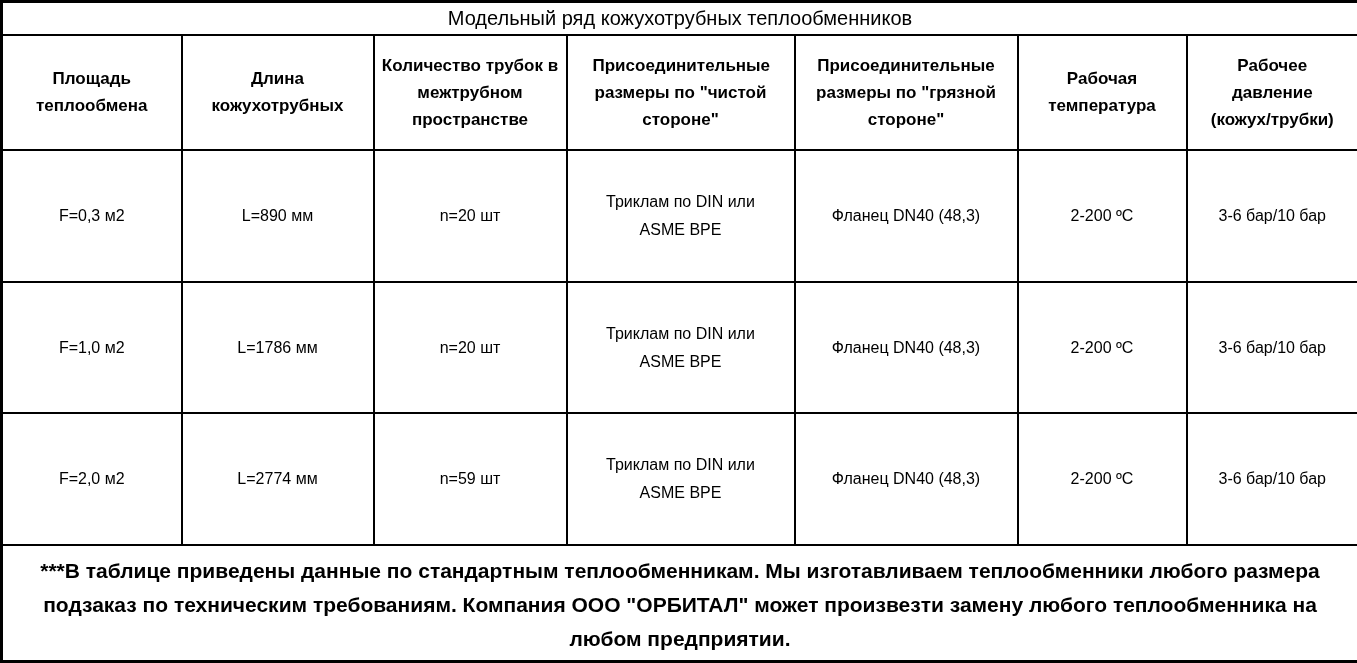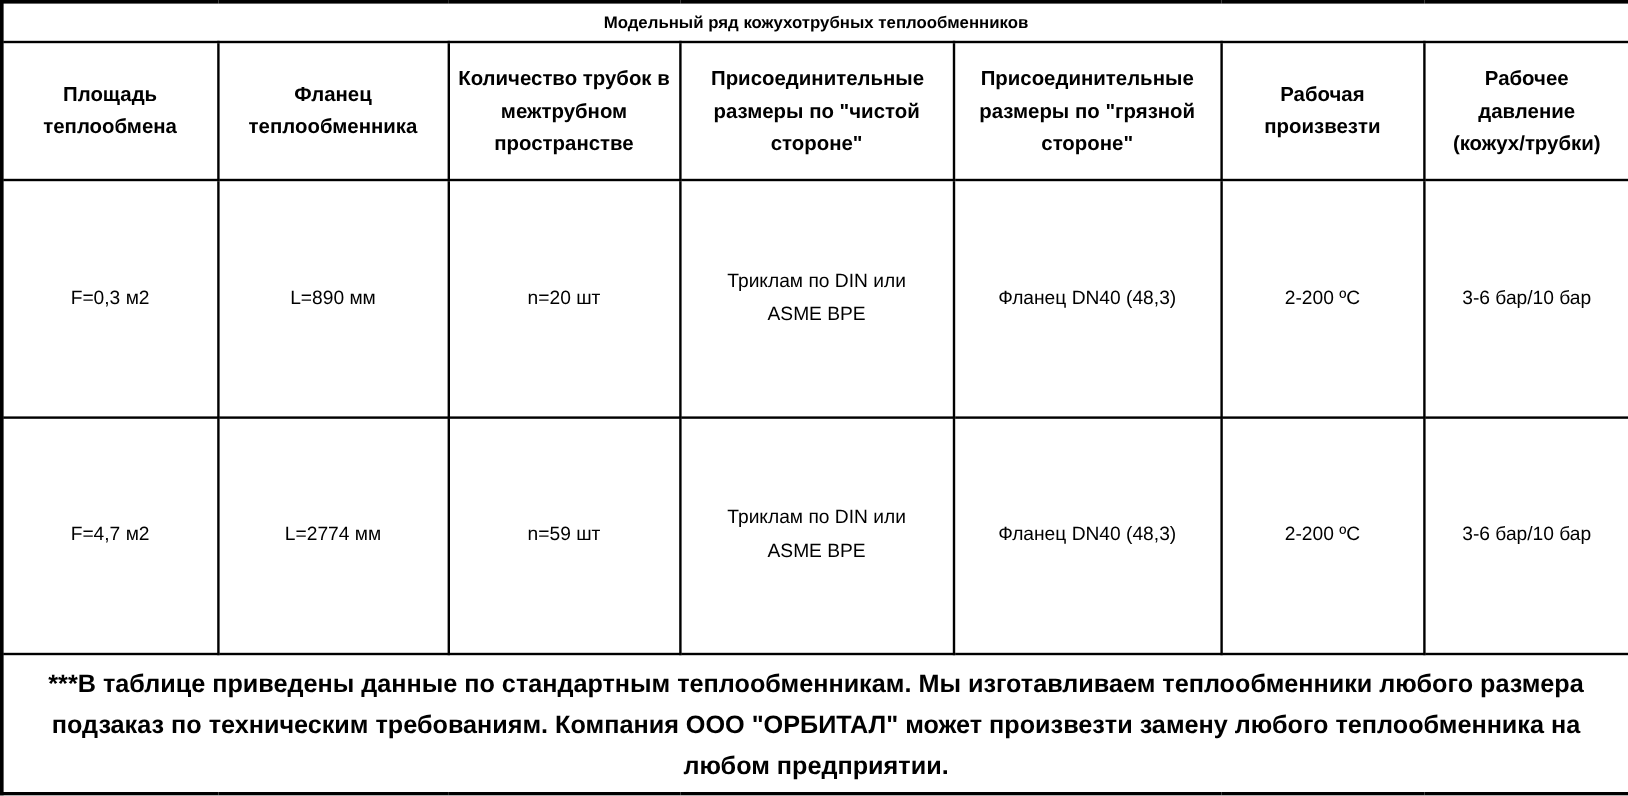--- a/index.html
+++ b/index.html
@@ -20,22 +20,22 @@
   }
   table.model-table th,
   table.model-table td {
     border: 2px solid #000000;
     text-align: center;
     vertical-align: middle;
     overflow: hidden;
   }
   .title-cell {
     height: 33px;
-    font-size: 14px;
-    font-weight: bold;
+    font-size: 20px;
+    font-weight: normal;
     line-height: 1.25;
     padding: 2px 4px;
   }
   .header-row th {
     height: 112px;
     font-size: 17px;
     font-weight: bold;
     line-height: 1.6;
     padding: 2px 6px;
   }
@@ -71,46 +71,57 @@
         <col style="width:223px">
         <col style="width:169px">
         <col style="width:172px">
     </colgroup>
     <thead>
       <tr>
         <th class="title-cell" colspan="7">Модельный ряд кожухотрубных теплообменников</th>
       </tr>
       <tr class="header-row">
         <th>Площадь теплообмена</th>
-        <th>Фланец теплообменника</th>
+        <th>Длина кожухотрубных</th>
         <th>Количество трубок в межтрубном пространстве</th>
         <th>
             <div class="inner-clean-hdr">Присоединительные размеры по "чистой стороне"</div>
           </th>
         <th>Присоединительные размеры по "грязной стороне"</th>
-        <th>Рабочая произвезти</th>
+        <th>Рабочая температура</th>
         <th>
             <div class="inner-press-hdr">Рабочее давление (кожух/трубки)</div>
           </th>
       </tr>
     </thead>
     <tbody>
       <tr>
         <td>F=0,3 м2</td>
         <td>L=890 мм</td>
         <td>n=20 шт</td>
         <td>
             <div class="inner-narrow">Триклам по DIN или ASME BPE</div>
           </td>
         <td>Фланец DN40 (48,3)</td>
         <td>2-200 ºС</td>
         <td>3-6 бар/10 бар</td>
       </tr>
       <tr>
-        <td>F=4,7 м2</td>
+        <td>F=1,0 м2</td>
+        <td>L=1786 мм</td>
+        <td>n=20 шт</td>
+        <td>
+            <div class="inner-narrow">Триклам по DIN или ASME BPE</div>
+          </td>
+        <td>Фланец DN40 (48,3)</td>
+        <td>2-200 ºС</td>
+        <td>3-6 бар/10 бар</td>
+      </tr>
+      <tr>
+        <td>F=2,0 м2</td>
         <td>L=2774 мм</td>
         <td>n=59 шт</td>
         <td>
             <div class="inner-narrow">Триклам по DIN или ASME BPE</div>
           </td>
         <td>Фланец DN40 (48,3)</td>
         <td>2-200 ºС</td>
         <td>3-6 бар/10 бар</td>
       </tr>
     </tbody>

